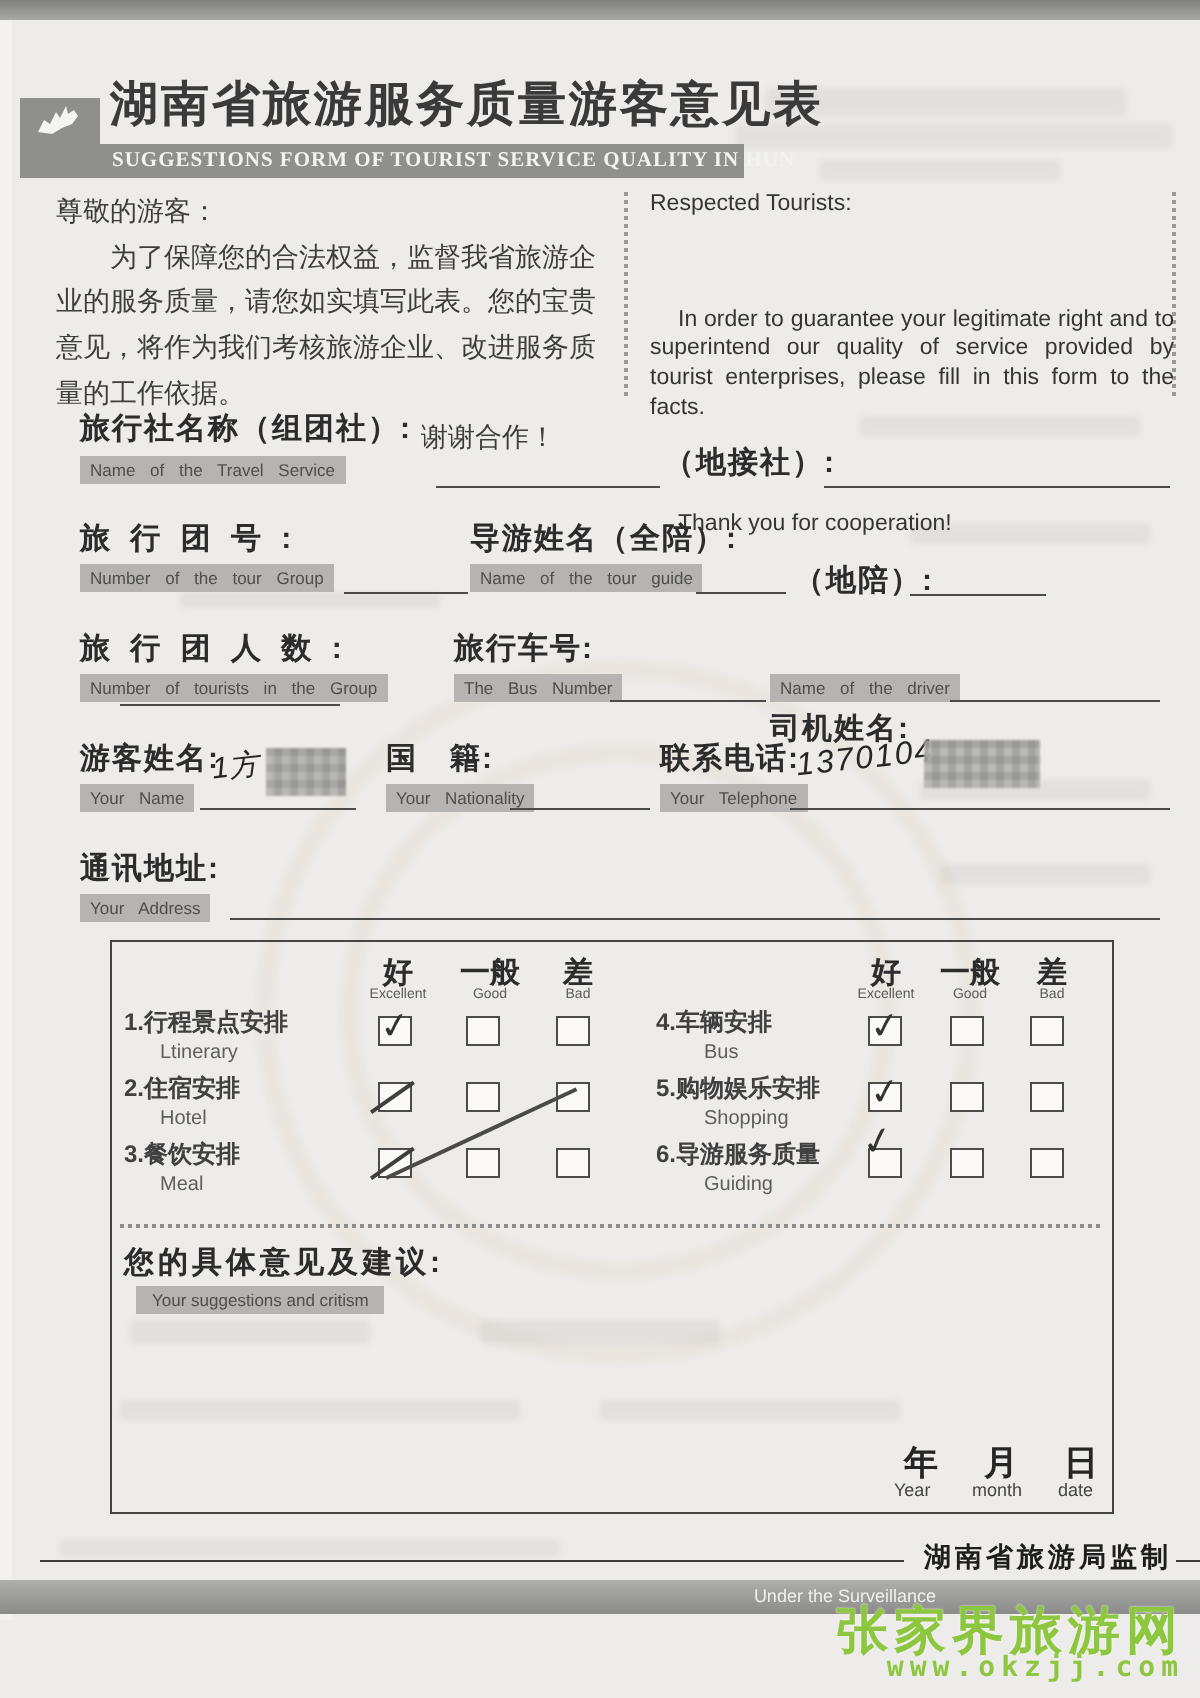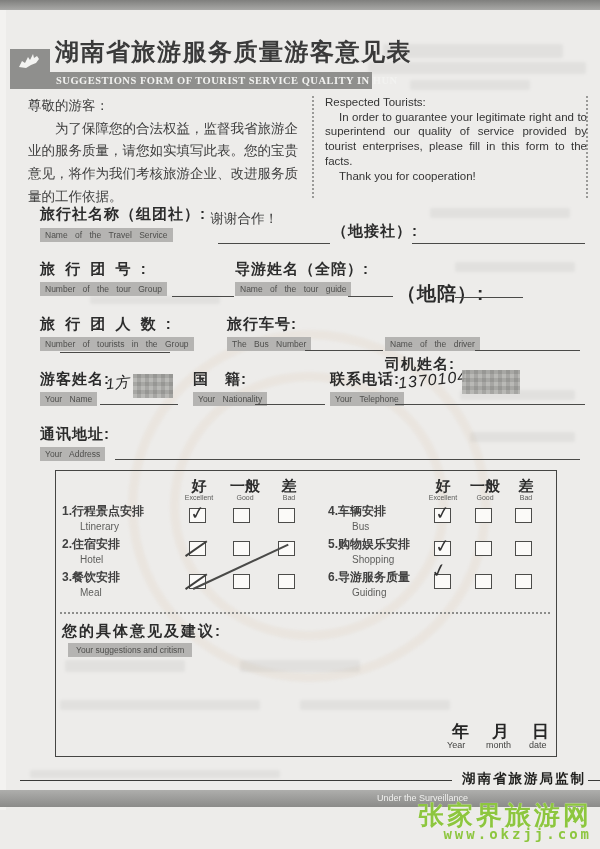--- a/index.html
+++ b/index.html
@@ -20,21 +20,21 @@
 
   
   .intro-zh{position:absolute;left:28px;top:95px;width:278px;font-size:13.5px;line-height:1.68;
     color:#3d3d3d;}
   .intro-zh .body{text-indent:2em;}
   .intro-zh .closing{text-align:right;padding-right:28px;}
   .vdot{position:absolute;top:96px;width:0;height:102px;border-left:2px dotted #9a9a98;}
   .intro-en{position:absolute;left:325px;top:95px;width:262px;font-size:11.5px;line-height:1.28;
     color:#353535;text-align:justify;}
   .intro-en p{margin:0;}
-  .intro-en p.ind{text-indent:14px;}
+  .intro-en p.ind{text-indent:14px;margin-top:43px;}
 
   
   .zh-label{position:absolute;font-size:15px;font-weight:bold;color:#2c2c2c;letter-spacing:1px;white-space:nowrap;}
   .zh-label.sp{letter-spacing:3px;}
   .en-sub{position:absolute;background:#b5b4b2;color:#4e4e4c;font-size:8.5px;line-height:12px;
     padding:1px 5px;white-space:nowrap;word-spacing:5px;}
   .fill-line{position:absolute;border-bottom:1.4px solid #4a4a48;height:0;}
   .hand{position:absolute;font-style:italic;color:#262626;white-space:nowrap;}
   .censor{position:absolute;opacity:.92;filter:blur(.4px);
     background:repeating-linear-gradient(0deg,#d2d2d0 0 4px,#bcbcba 4px 8px),
@@ -126,21 +126,21 @@
   <div class="fill-line" style="left:218px;top:243px;width:112px;"></div>
   <div class="zh-label" style="left:332px;top:222px;">（地接社）:</div>
   <div class="fill-line" style="left:412px;top:243px;width:173px;"></div>
 
   <div class="zh-label sp" style="left:40px;top:260px;">旅 行 团 号 :</div>
   <div class="en-sub" style="left:40px;top:282px;">Number of the tour Group</div>
   <div class="fill-line" style="left:172px;top:296px;width:62px;"></div>
   <div class="zh-label" style="left:235px;top:260px;">导游姓名（全陪）:</div>
   <div class="en-sub" style="left:235px;top:282px;">Name of the tour guide</div>
   <div class="fill-line" style="left:348px;top:296px;width:45px;"></div>
-  <div class="zh-label" style="left:397px;top:281px;font-size:19px;">（地陪）:</div>
+  <div class="zh-label" style="left:397px;top:281px;font-size:15px;">（地陪）:</div>
   <div class="fill-line" style="left:455px;top:297px;width:68px;"></div>
 
   <div class="zh-label sp" style="left:40px;top:315px;">旅 行 团 人 数 :</div>
   <div class="en-sub" style="left:40px;top:337px;">Number of tourists in the Group</div>
   <div class="fill-line" style="left:60px;top:352px;width:110px;"></div>
   <div class="zh-label" style="left:227px;top:315px;">旅行车号:</div>
   <div class="en-sub" style="left:227px;top:337px;">The Bus Number</div>
   <div class="fill-line" style="left:305px;top:350px;width:78px;"></div>
   <div class="zh-label" style="left:385px;top:315px;margin-top:40px;">司机姓名:</div>
   <div class="en-sub" style="left:385px;top:337px;">Name of the driver</div>

